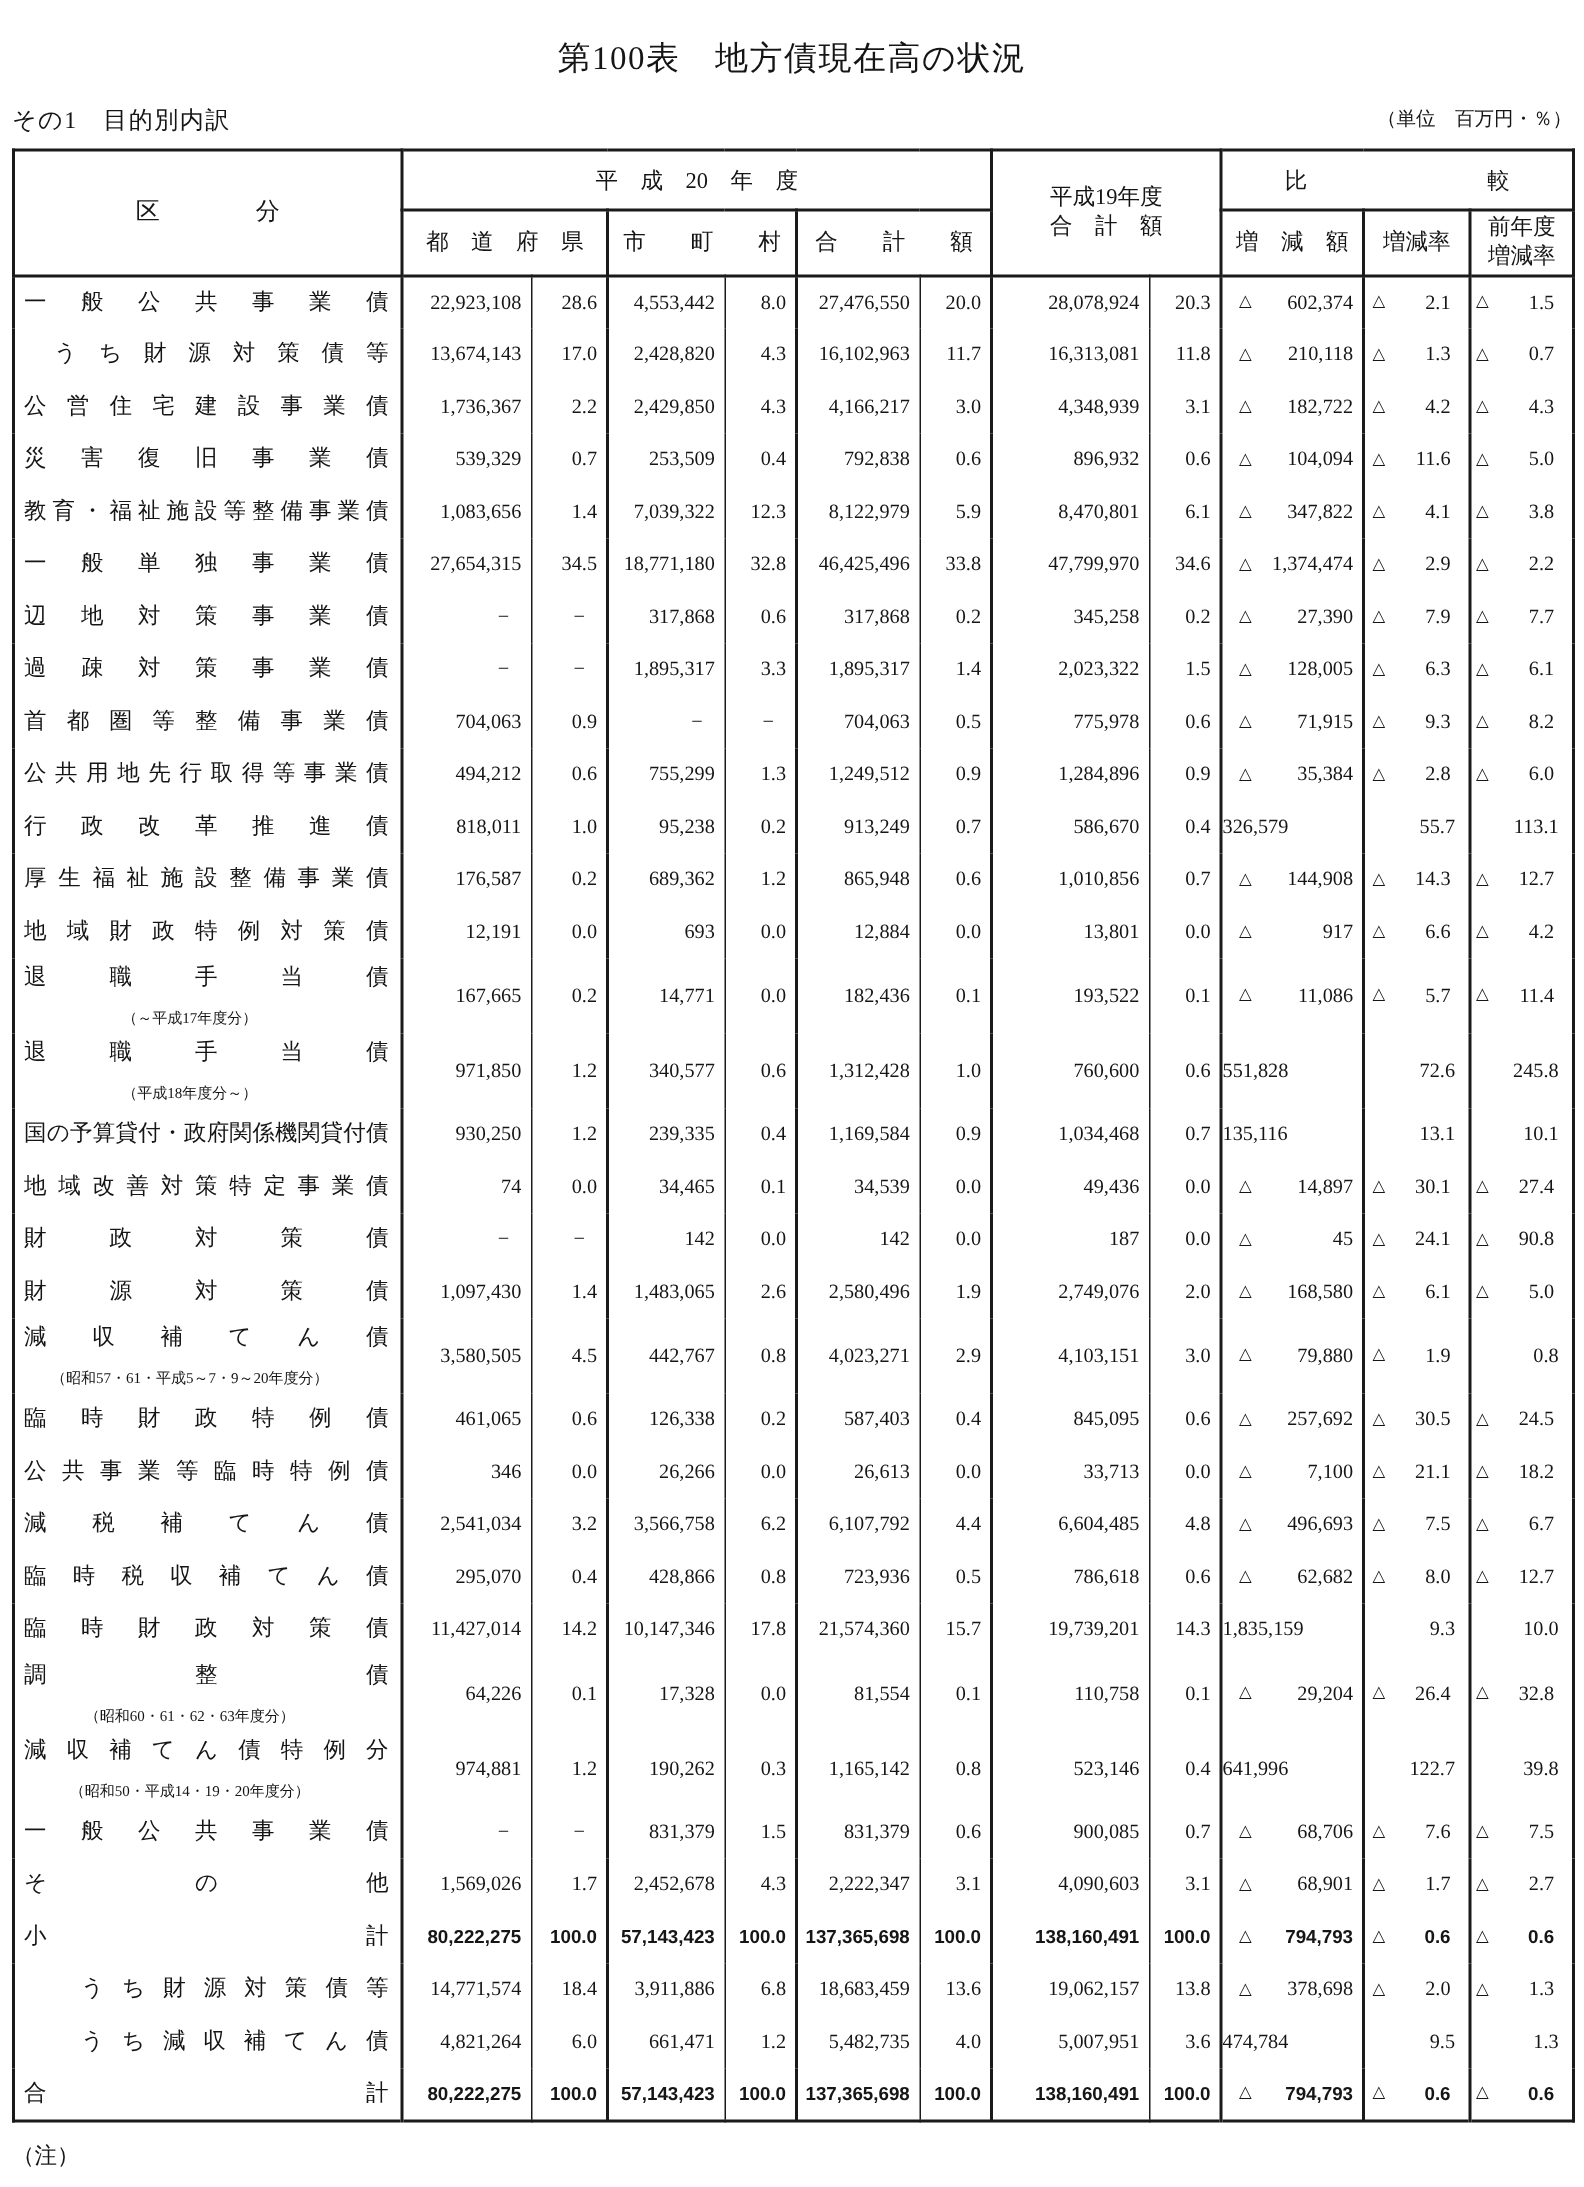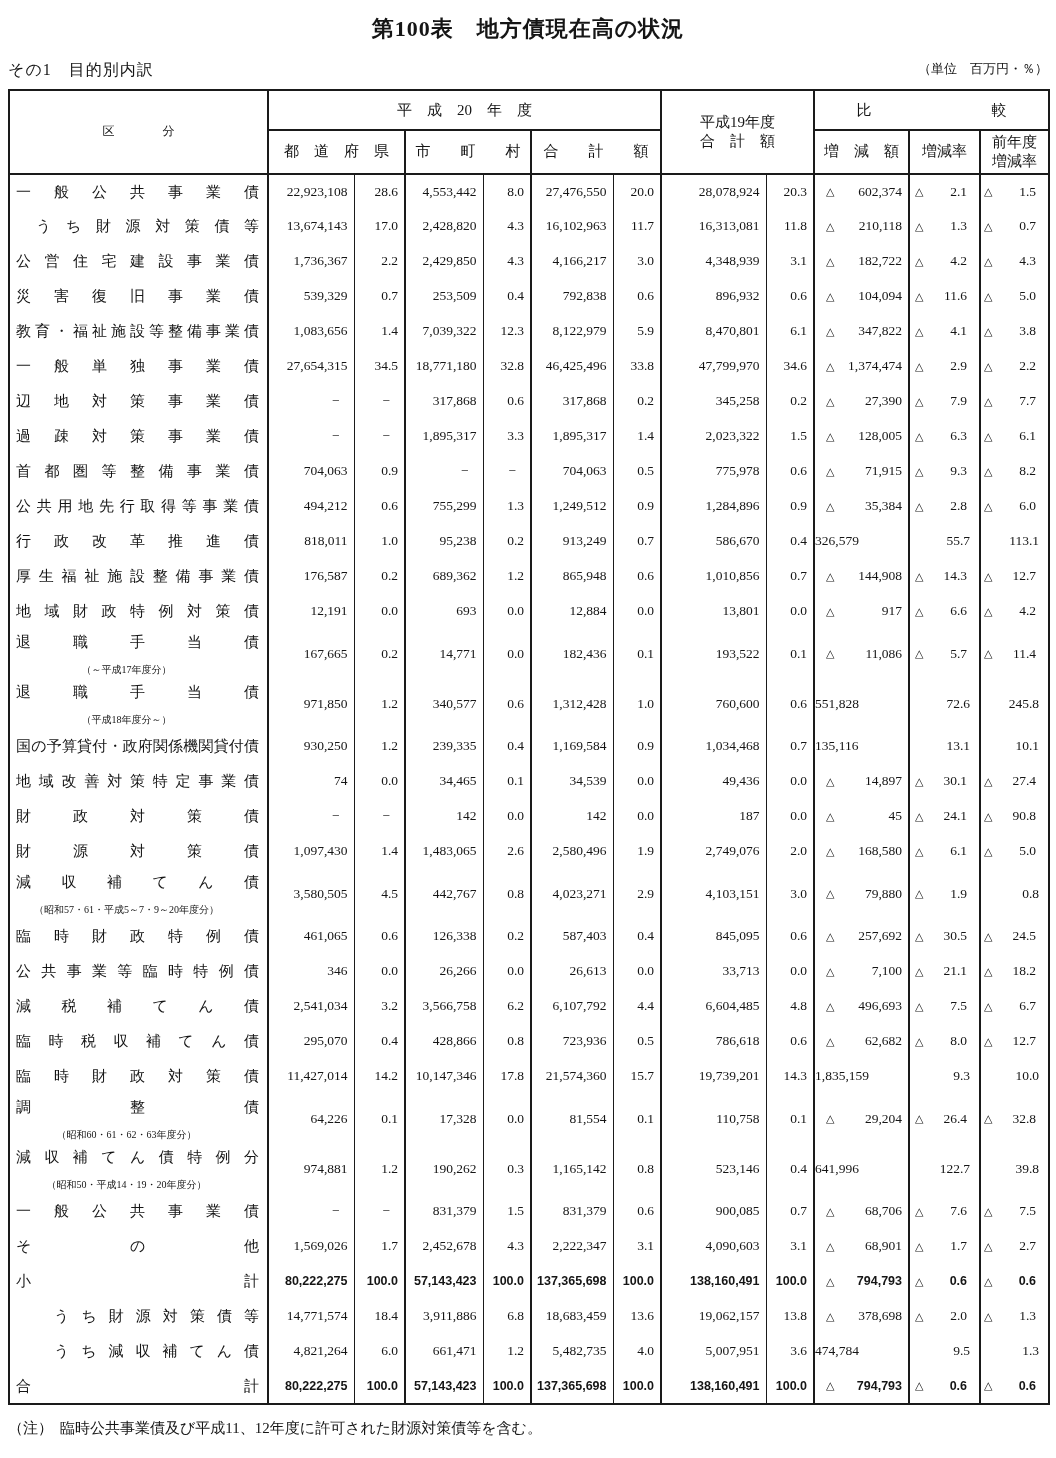--- a/index.html
+++ b/index.html
@@ -6,23 +6,23 @@
   body {
     width:1056px; height:1458px;
     font-family:"Liberation Serif","DejaVu Serif",serif;
     color:#151515;
     position:relative;
   }
   .page { padding-top:4px; }
   .title {
     text-align:center;
     font-size:22px;
-    font-weight:700;
+    font-weight:400;
     letter-spacing:1px;
-    margin:10px 0 0 0;
+    margin:20px 0 0 0;
   }
   .sub-row {
     display:flex;
     justify-content:space-between;
     margin:16px 8px 8px 8px;
   }
   .subtitle { font-size:16px; letter-spacing:1px; }
   .unit-note { font-size:13px; }
 
   table.main {
@@ -39,21 +39,21 @@
 
   thead td {
     border:2px solid #1a1a1a;
     text-align:center;
     vertical-align:middle;
     font-size:15px;
     padding:2px 0;
   }
   thead tr.hr-a { height:40px; }
   thead tr.hr-b { height:36px; }
-  .h-kubun { font-size:12px; }
+  .h-kubun { font-size:16px; }
   .h-two-line div { line-height:1.25;text-align:center; }
 
   tbody td { padding:0; vertical-align:middle; font-size:13.5px; }
   tbody tr { height:35px; }
   tbody tr.tall-row { height:50px; }
 
   tbody td:nth-child(2), tbody td:nth-child(4), tbody td:nth-child(6),
   tbody td:nth-child(8), tbody td:nth-child(10), tbody td:nth-child(11),
   tbody td:nth-child(12) { border-left:2px solid #1a1a1a; }
   tbody td:nth-child(3), tbody td:nth-child(5), tbody td:nth-child(7),
@@ -1097,17 +1097,16 @@
               <span class="nv">0.6</span>
             </div>
           </td>
         </tr>
       </tbody>
   </table>
 
   <div class="footnote">
     <div class="tag">（注）</div>
     <div class="lines">
-      <div>臨時公共事業債及び平成11、12年度に許可された財源対策債等を含む。</div>
     </div>
   </div>
 
 </div>
 
 </body></html>

